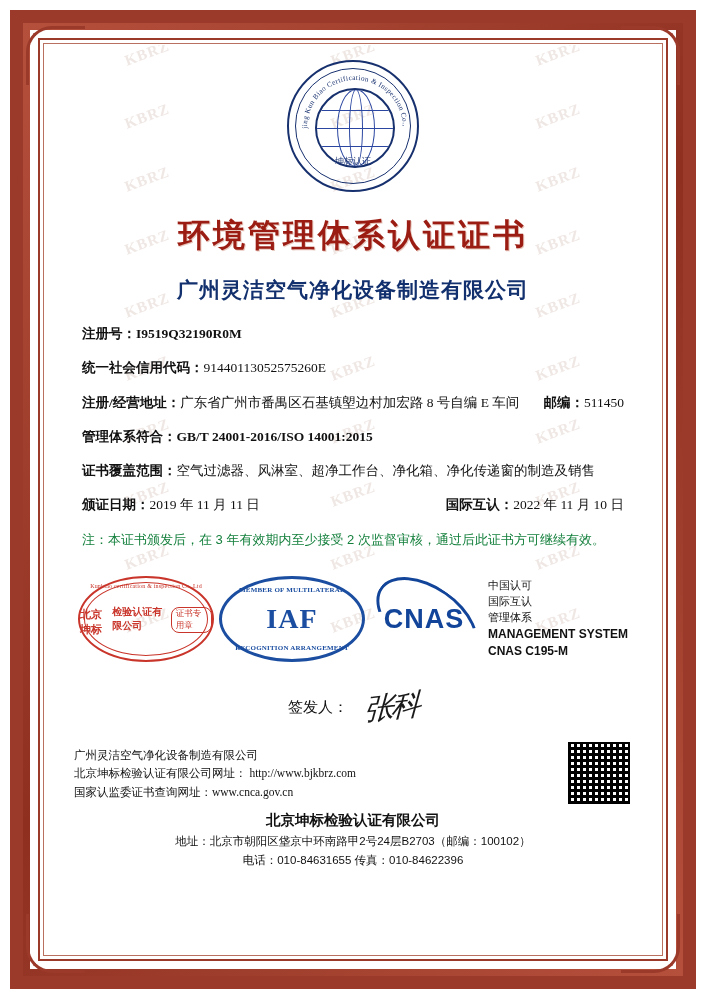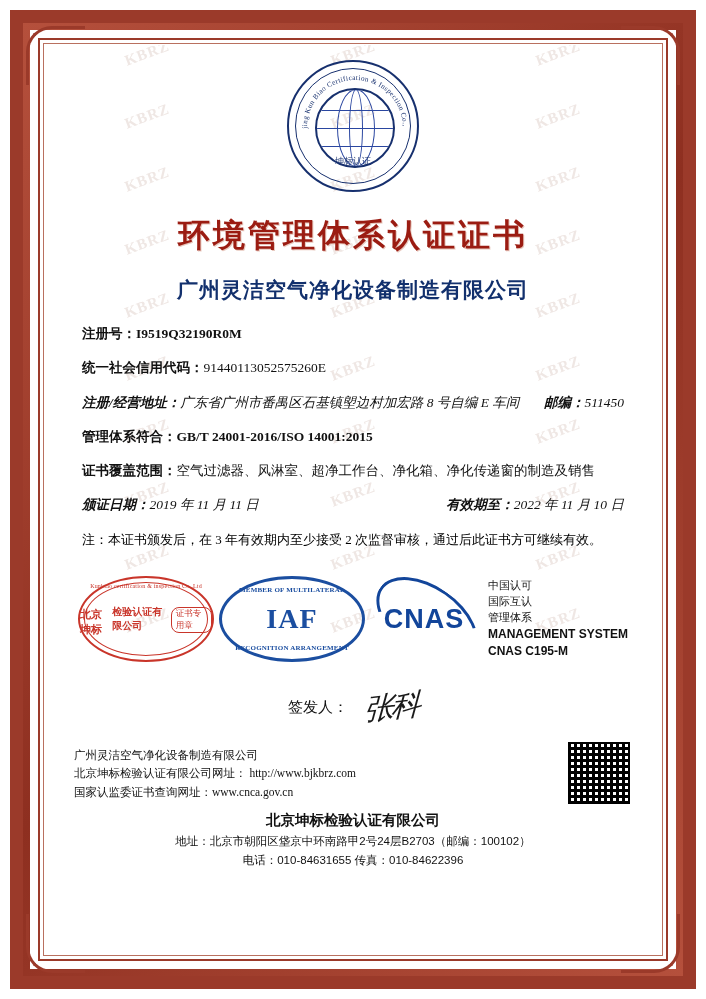--- a/index.html
+++ b/index.html
@@ -184,28 +184,27 @@
     line-height: 1.5;
     font-family: "Liberation Serif", serif;
   }
   .field .lbl { font-weight: bold; }
   .field .val { }
   .field.bold .val { font-weight: bold; }
   .row-split {
     display: flex;
     justify-content: space-between;
     align-items: baseline;
-    font-style: italic;
   }
   .note {
     font-size: 13px;
-    color: #000000;
+    color: #15803d;
     margin-top: 13px;
     line-height: 1.5;
-    font-family: Liberation Serif, serif;
+    font-family: Liberation Sans, sans-serif;
   }
 
   
   .logos {
     margin-top: 26px;
     display: flex;
     align-items: center;
     justify-content: space-between;
     padding: 0 10px;
     height: 88px;
@@ -456,21 +455,21 @@
       <div class="field bold">
         <span class="lbl">管理体系符合：</span><span class="val">GB/T 24001-2016/ISO 14001:2015</span>
       </div>
 
       <div class="field">
         <span class="lbl">证书覆盖范围：</span><span class="val">空气过滤器、风淋室、超净工作台、净化箱、净化传递窗的制造及销售</span>
       </div>
 
       <div class="field row-split">
         <span><span class="lbl">颁证日期：</span><span class="val">2019 年 11 月 11 日</span></span>
-        <span><span class="lbl">有效期至：</span><span class="val">2022 年 11 月 10 日</span></span>
+        <span><span class="lbl">国际互认：</span><span class="val">2022 年 11 月 10 日</span></span>
       </div>
 
       <div class="note">注：本证书颁发后，在 3 年有效期内至少接受 2 次监督审核，通过后此证书方可继续有效。</div>
     </div>
 
     <div class="logos">
 
       <div class="stamp">
         <div class="inner-ring"></div>
         <div class="s-en">Kunbiao certification &amp; inspection Co.,Ltd</div>

